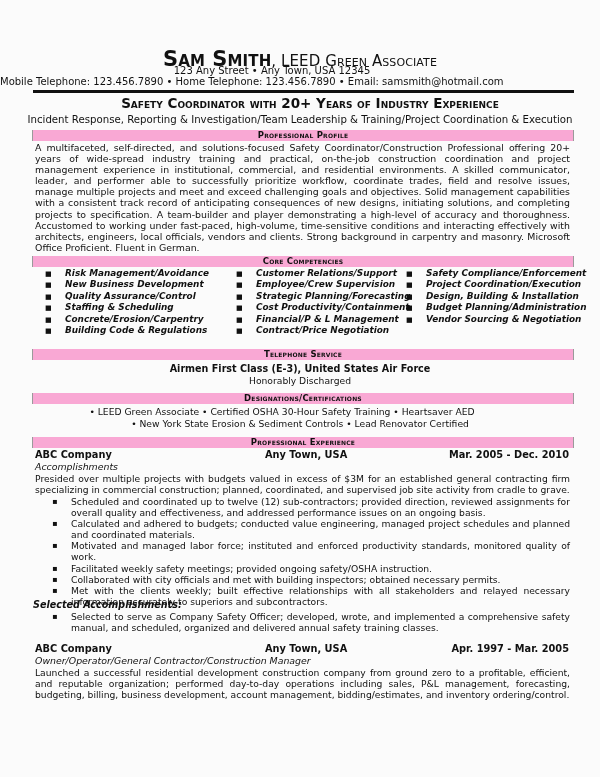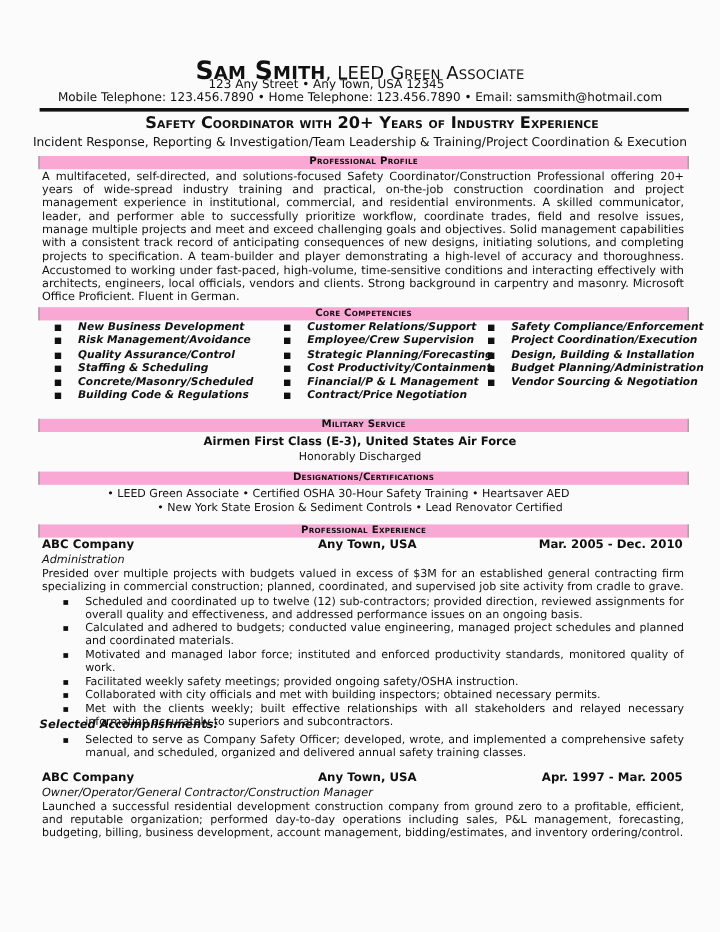--- a/index.html
+++ b/index.html
@@ -2,21 +2,21 @@
 <html><head>
 <meta charset="utf-8">
 <style>
   html, body { margin:0; padding:0; background:#fbfbfb; }
   body { width:600px; height:777px; overflow:hidden; position:relative; font-family:"DejaVu Sans", sans-serif; color:#111; }
   .page { position:absolute; left:0; top:0; width:600px; }
   .name { position:absolute; top:47px; left:0; width:600px; text-align:center; font-size:15px; font-weight:bold; letter-spacing:0.1px; }
   .name .nm { font-family:"DejaVu Sans", sans-serif; font-weight:700; font-variant:small-caps; font-size:21px; }
   .name .cred { font-weight:normal; font-variant:small-caps; font-size:15px; }
   .addr { position:absolute; top:65px; left:0; width:544px; text-align:center; font-size:10px; }
-  .contact { position:absolute; top:76px; left:0; width:600px; text-align:center; font-size:10px; }
+  .contact { position:absolute; top:76px; left:0; width:600px; font-size:10px; }
   .rule { position:absolute; top:90px; left:33px; width:541px; height:3px; background:#111; }
   .headline { position:absolute; top:95px; left:0; width:600px; text-align:center; font-size:13.5px; font-variant:small-caps; font-weight:bold;padding-left:10px; }
   .tagline { position:absolute; top:114px; left:0; width:600px; text-align:center; font-size:10.2px; }
   .bar { position:absolute; left:32px; width:540px; height:11px; background:#f9a8d4; border-left:1px solid #9a9a9a; border-right:1px solid #9a9a9a; text-align:center; font-size:8.5px; font-weight:bold; font-variant:small-caps; line-height:11px; letter-spacing:0.2px; }
   .para { position:absolute; left:35px; width:535px; font-size:9.4px; line-height:11.1px; text-align:justify; }
   .comp { position:absolute; top:268px; left:0; width:600px; font-size:8.9px; font-style:italic; font-weight:bold; }
   .comp .col { position:absolute; top:0; }
   .comp .item { height:11.4px; line-height:11.4px; white-space:nowrap; }
   .comp .bullet { display:inline-block; width:20px; font-style:normal; font-size:7px; }
   .mil1 { position:absolute; top:363px; left:0; width:600px; text-align:center; font-size:9.6px; font-weight:bold; }
@@ -46,60 +46,60 @@
   <div class="rule"></div>
   <div class="headline">Safety Coordinator with 20+ Years of Industry Experience</div>
   <div class="tagline">Incident Response, Reporting &amp; Investigation/Team Leadership &amp; Training/Project Coordination &amp; Execution</div>
 
   <div class="bar" style="top:130px;">Professional Profile</div>
   <div class="para" style="top:142px;">A multifaceted, self-directed, and solutions-focused Safety Coordinator/Construction Professional offering 20+ years of wide-spread industry training and practical, on-the-job construction coordination and project management experience in institutional, commercial, and residential environments. A skilled communicator, leader, and performer able to successfully prioritize workflow, coordinate trades, field and resolve issues, manage multiple projects and meet and exceed challenging goals and objectives. Solid management capabilities with a consistent track record of anticipating consequences of new designs, initiating solutions, and completing projects to specification. A team-builder and player demonstrating a high-level of accuracy and thoroughness. Accustomed to working under fast-paced, high-volume, time-sensitive conditions and interacting effectively with architects, engineers, local officials, vendors and clients. Strong background in carpentry and masonry. Microsoft Office Proficient. Fluent in German.</div>
 
   <div class="bar" style="top:256px;">Core Competencies</div>
   <div class="comp">
     <div class="col" style="left:45px;">
+      <div class="item"><span class="bullet">■</span><span>Risk Management/Avoidance</span></div>
       <div class="item"><span class="bullet">■</span><span>New Business Development</span></div>
-      <div class="item"><span class="bullet">■</span><span>Risk Management/Avoidance</span></div>
       <div class="item"><span class="bullet">■</span><span>Quality Assurance/Control</span></div>
       <div class="item"><span class="bullet">■</span><span>Staffing &amp; Scheduling</span></div>
-      <div class="item"><span class="bullet">■</span><span>Concrete/Masonry/Scheduled</span></div>
+      <div class="item"><span class="bullet">■</span><span>Concrete/Erosion/Carpentry</span></div>
       <div class="item"><span class="bullet">■</span><span>Building Code &amp; Regulations</span></div>
     </div>
     <div class="col" style="left:236px;">
       <div class="item"><span class="bullet">■</span><span>Customer Relations/Support</span></div>
       <div class="item"><span class="bullet">■</span><span>Employee/Crew Supervision</span></div>
       <div class="item"><span class="bullet">■</span><span>Strategic Planning/Forecasting</span></div>
       <div class="item"><span class="bullet">■</span><span>Cost Productivity/Containment</span></div>
       <div class="item"><span class="bullet">■</span><span>Financial/P &amp; L Management</span></div>
       <div class="item"><span class="bullet">■</span><span>Contract/Price Negotiation</span></div>
     </div>
     <div class="col" style="left:406px;">
       <div class="item"><span class="bullet">■</span><span>Safety Compliance/Enforcement</span></div>
       <div class="item"><span class="bullet">■</span><span>Project Coordination/Execution</span></div>
       <div class="item"><span class="bullet">■</span><span>Design, Building &amp; Installation</span></div>
       <div class="item"><span class="bullet">■</span><span>Budget Planning/Administration</span></div>
       <div class="item"><span class="bullet">■</span><span>Vendor Sourcing &amp; Negotiation</span></div>
     </div>
   </div>
 
-  <div class="bar" style="top:349px;">Military Service</div>
+  <div class="bar" style="top:349px;">Telephone Service</div>
   <div class="mil1">Airmen First Class (E-3), United States Air Force</div>
   <div class="mil2">Honorably Discharged</div>
 
   <div class="bar" style="top:393px;">Designations/Certifications</div>
   <div class="cert1">• LEED Green Associate • Certified OSHA 30-Hour Safety Training • Heartsaver AED</div>
   <div class="cert2">• New York State Erosion &amp; Sediment Controls • Lead Renovator Certified</div>
 
   <div class="bar" style="top:437px;">Professional Experience</div>
 
   <div class="jobhead" style="top:449px;">
     <span class="co">ABC Company</span>
     <span class="loc">Any Town, USA</span>
     <span class="dates">Mar. 2005 - Dec. 2010</span>
   </div>
-  <div class="role" style="top:461px;">Administration</div>
+  <div class="role" style="top:461px;">Accomplishments</div>
   <div class="para" style="top:473px; font-size:9.2px;">Presided over multiple projects with budgets valued in excess of $3M for an established general contracting firm specializing in commercial construction; planned, coordinated, and supervised job site activity from cradle to grave.</div>
   <div class="bullets" style="top:496px;">
     <div class="b">Scheduled and coordinated up to twelve (12) sub-contractors; provided direction, reviewed assignments for overall quality and effectiveness, and addressed performance issues on an ongoing basis.</div>
     <div class="b">Calculated and adhered to budgets; conducted value engineering, managed project schedules and planned and coordinated materials.</div>
     <div class="b">Motivated and managed labor force; instituted and enforced productivity standards, monitored quality of work.</div>
     <div class="b">Facilitated weekly safety meetings; provided ongoing safety/OSHA instruction.</div>
     <div class="b">Collaborated with city officials and met with building inspectors; obtained necessary permits.</div>
     <div class="b">Met with the clients weekly; built effective relationships with all stakeholders and relayed necessary information accurately to superiors and subcontractors.</div>
   </div>
   <div class="acc-title" style="top:599px;">Selected Accomplishments:</div>

